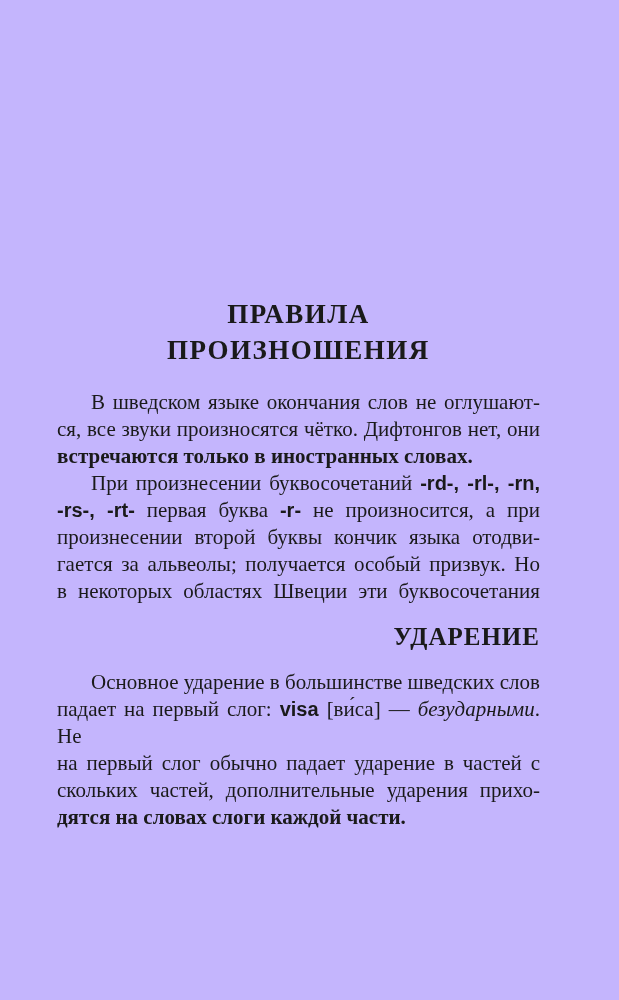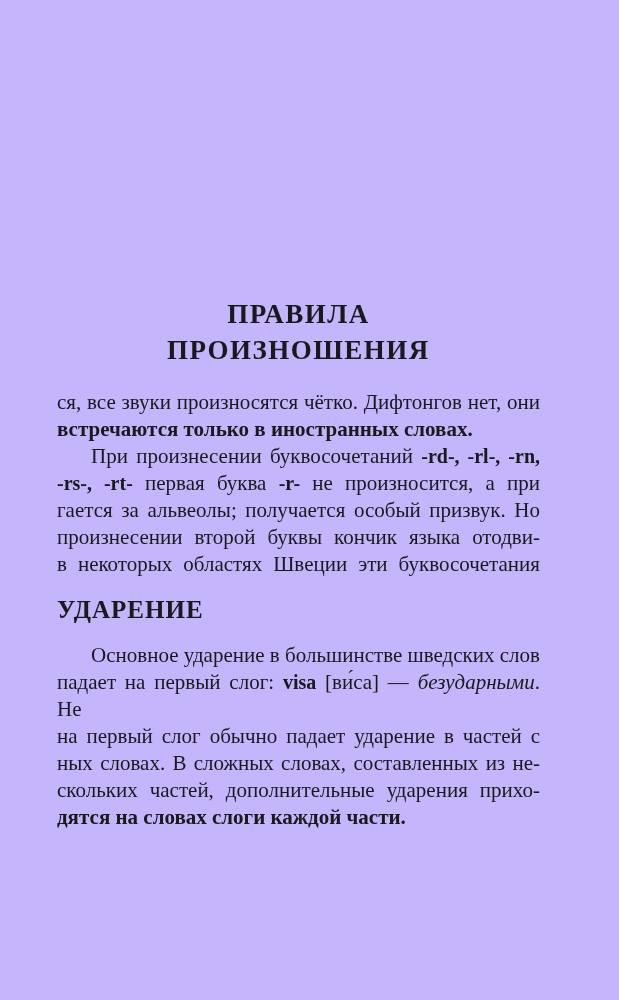--- a/index.html
+++ b/index.html
@@ -25,21 +25,21 @@
   .doc-title {
     text-align: center;
     font-weight: 700;
     font-size: 27px;
     line-height: 36px;
     letter-spacing: 1.5px;
     margin: 0 0 21px 0;
   }
   .doc-title .t-line { display: block; }
   .subheading {
-    text-align: left;
+    text-align: right;
     font-weight: 700;
     font-size: 25px;
     line-height: 32px;
     letter-spacing: 1px;
     margin: 16px 0 16px 0;
   }
   .para { margin: 0; }
   .line {
     font-size: 21px;
     line-height: 27px;
@@ -49,56 +49,56 @@
     text-align: justify;
     text-align-last: justify;
   }
   .lastline {
     text-align: left;
     text-align-last: left;
     font-weight: bold;
   }
   .indent { text-indent: 34px; }
   .bsans {
-    font-family: Liberation Serif, serif;
+    font-family: Liberation Sans, sans-serif;
     font-weight: 700;
     font-size: 20px;
     margin-top: 32px;
   }
   .ital { font-style: italic; }
 </style>
 </head>
 <body>
 
 <div class="page">
   <div class="content">
 
     <h1 class="doc-title">
         <span class="t-line">ПРАВИЛА</span>
         <span class="t-line">ПРОИЗНОШЕНИЯ</span>
       </h1>
 
     <div class="para">
+      <div class="line justify indent">В шведском языке окончания слов не оглушают-</div>
       <div class="line justify">ся, все звуки произносятся чётко. Дифтонгов нет, они</div>
       <div class="line lastline">встречаются только в иностранных словах.</div>
     </div>
 
     <div class="para">
       <div class="line justify indent"><span>При произнесении буквосочетаний</span> <span class="bsans">-rd-, -rl-, -rn,</span></div>
       <div class="line justify"><span class="bsans">-rs-, -rt-</span> <span>первая буква</span> <span class="bsans">-r-</span> <span>не произносится, а при</span></div>
+      <div class="line justify">произнесении второй буквы кончик языка отодви-</div>
       <div class="line justify">гается за альвеолы; получается особый призвук. Но</div>
-      <div class="line justify">произнесении второй буквы кончик языка отодви-</div>
       <div class="line justify">в некоторых областях Швеции эти буквосочетания</div>
     </div>
 
     <h2 class="subheading">УДАРЕНИЕ</h2>
 
     <div class="para">
       <div class="line justify indent">Основное ударение в большинстве шведских слов</div>
       <div class="line justify"><span>падает на первый слог:</span> <span class="bsans">visa</span> <span>[ви́са] —</span> <span class="ital">безударными</span><span>. Не</span></div>
       <div class="line justify">на первый слог обычно падает ударение в частей с</div>
-      <div class="line justify">ных словах. В сложных словах, составленных из не-</div>
       <div class="line justify">скольких частей, дополнительные ударения прихо-</div>
       <div class="line lastline">дятся на словах слоги каждой части.</div>
     </div>
 
   </div>
 </div>
 
 </body></html>

